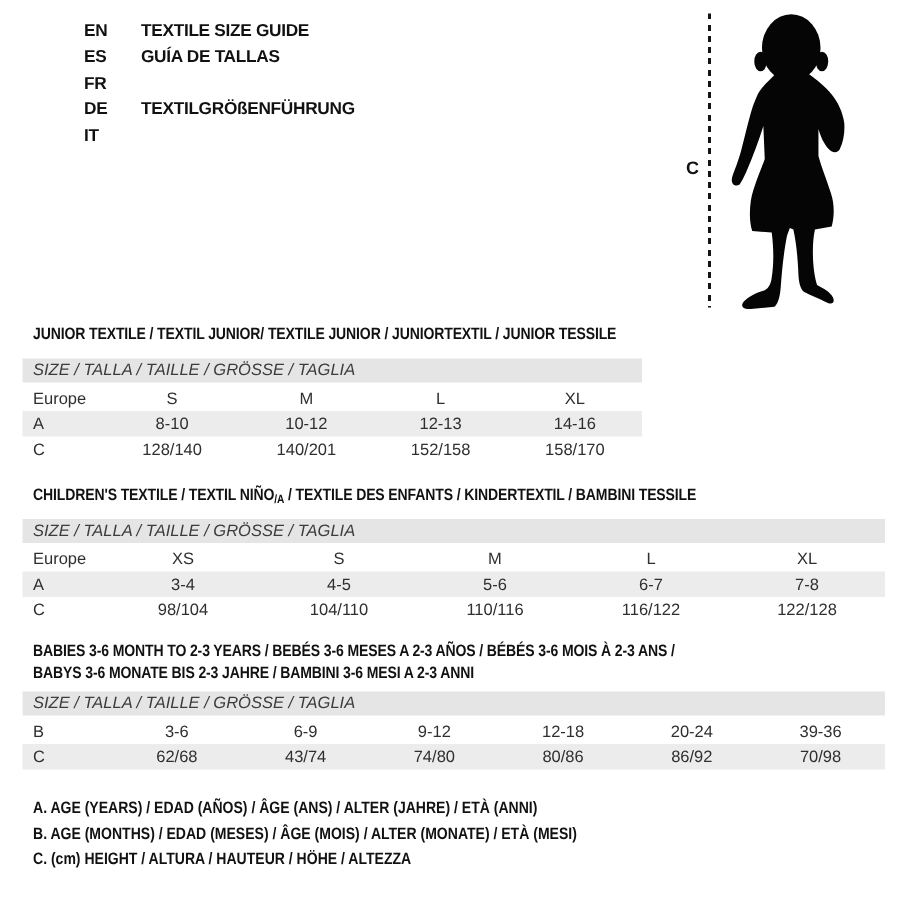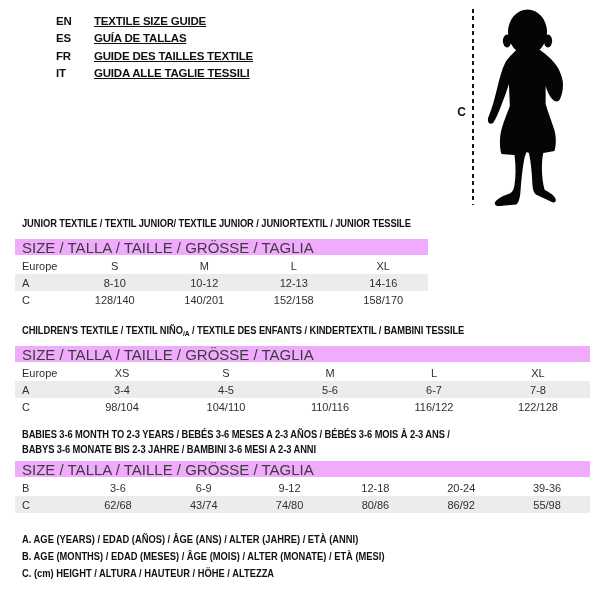--- a/index.html
+++ b/index.html
@@ -5,37 +5,37 @@
   html,body{margin:0;padding:0;}
   body{width:600px;height:600px;position:relative;background:#ffffff;
        font-family:"Liberation Sans","DejaVu Sans",sans-serif;color:#111;}
   .abs{position:absolute;}
 
   
   .lang-block{left:22px;top:12px;margin-left:34px;}
   .lang-row{display:flex;height:17.5px;align-items:center;
             font-weight:bold;font-size:11.5px;letter-spacing:-0.2px;}
   .lang-code{width:38px;}
-  .lang-title{white-space:nowrap;text-decoration:underline;}
+  .lang-title{white-space:nowrap;}
 
   
   .measure-line{left:472px;top:9px;width:2px;height:196px;
     background:repeating-linear-gradient(to bottom,#141414 0 4px,transparent 4px 7.5px);}
   .measure-label{left:448px;top:105px;width:18px;text-align:right;
     font-weight:bold;font-size:12px;}
   .baby-svg{left:481px;top:8px;}
 
   
   .stitle{font-weight:bold;font-size:11px;white-space:nowrap;
           transform:scaleX(0.85);transform-origin:0 50%;letter-spacing:-0.1px;}
   .stitle2{line-height:14.5px;}
   .sub-a{font-size:8px;vertical-align:-2px;}
-  .bar{height:16px;margin-bottom:2px;background:#f0abfc;color:#3c3c3c;
-       font-size:15px;display:flex;align-items:center;padding-left:7px;
-       box-sizing:border-box;}
+  .bar{height:16px;margin-bottom:2px;background:#e5e5e5;color:#3c3c3c;
+       font-size:11px;display:flex;align-items:center;padding-left:7px;
+       box-sizing:border-box;font-style:italic;}
   .srow{display:flex;height:17px;align-items:center;font-size:11px;color:#2f2f2f;}
   .srow.shaded{background:#ececec;}
   .lbl{padding-left:7px;box-sizing:border-box;}
   .t-junior .lbl,.t-children .lbl{width:55px;}
   .t-babies .lbl{width:60px;}
   .cell{flex:1;text-align:center;}
 
   
   .notes{left:22px;top:533px;}
   .note-line{height:17px;font-weight:bold;font-size:11px;white-space:nowrap;
@@ -48,25 +48,27 @@
   <div class="lang-row">
     <span class="lang-code">EN</span>
     <span class="lang-title">TEXTILE SIZE GUIDE</span>
   </div>
   <div class="lang-row">
     <span class="lang-code">ES</span>
     <span class="lang-title">GUÍA DE TALLAS</span>
   </div>
   <div class="lang-row">
     <span class="lang-code">FR</span>
-    <span class="lang-title">GUIDE DES TAILLES TEXTILE</span>
+  </div>
+  <div class="lang-row">
+    <span class="lang-code">DE</span>
+    <span class="lang-title">TEXTILGRÖßENFÜHRUNG</span>
   </div>
   <div class="lang-row">
     <span class="lang-code">IT</span>
-    <span class="lang-title">GUIDA ALLE TAGLIE TESSILI</span>
   </div>
 </div>
 
 <div class="abs measure-line"></div>
 <div class="abs measure-label">C</div>
 <svg class="abs baby-svg" width="93" height="200" viewBox="0 0 100 200" preserveAspectRatio="none">
   <g fill="#050505">
     <ellipse cx="50" cy="24" rx="21" ry="22.5"></ellipse>
     <ellipse cx="28" cy="33" rx="4.5" ry="6.5"></ellipse>
     <ellipse cx="72" cy="33" rx="4.5" ry="6.5"></ellipse>
@@ -182,21 +184,21 @@
     <div class="cell">20-24</div>
     <div class="cell">39-36</div>
   </div>
   <div class="srow shaded">
     <div class="lbl">C</div>
     <div class="cell">62/68</div>
     <div class="cell">43/74</div>
     <div class="cell">74/80</div>
     <div class="cell">80/86</div>
     <div class="cell">86/92</div>
-    <div class="cell">55/98</div>
+    <div class="cell">70/98</div>
   </div>
 </div>
 
 <div class="abs notes">
   <div class="note-line">A. AGE (YEARS) / EDAD (AÑOS) / ÂGE (ANS) / ALTER (JAHRE) / ETÀ (ANNI)</div>
   <div class="note-line">B. AGE (MONTHS) / EDAD (MESES) / ÂGE (MOIS) / ALTER (MONATE) / ETÀ (MESI)</div>
   <div class="note-line">C. (cm) HEIGHT / ALTURA / HAUTEUR / HÖHE / ALTEZZA</div>
 </div>
 
 </body></html>

